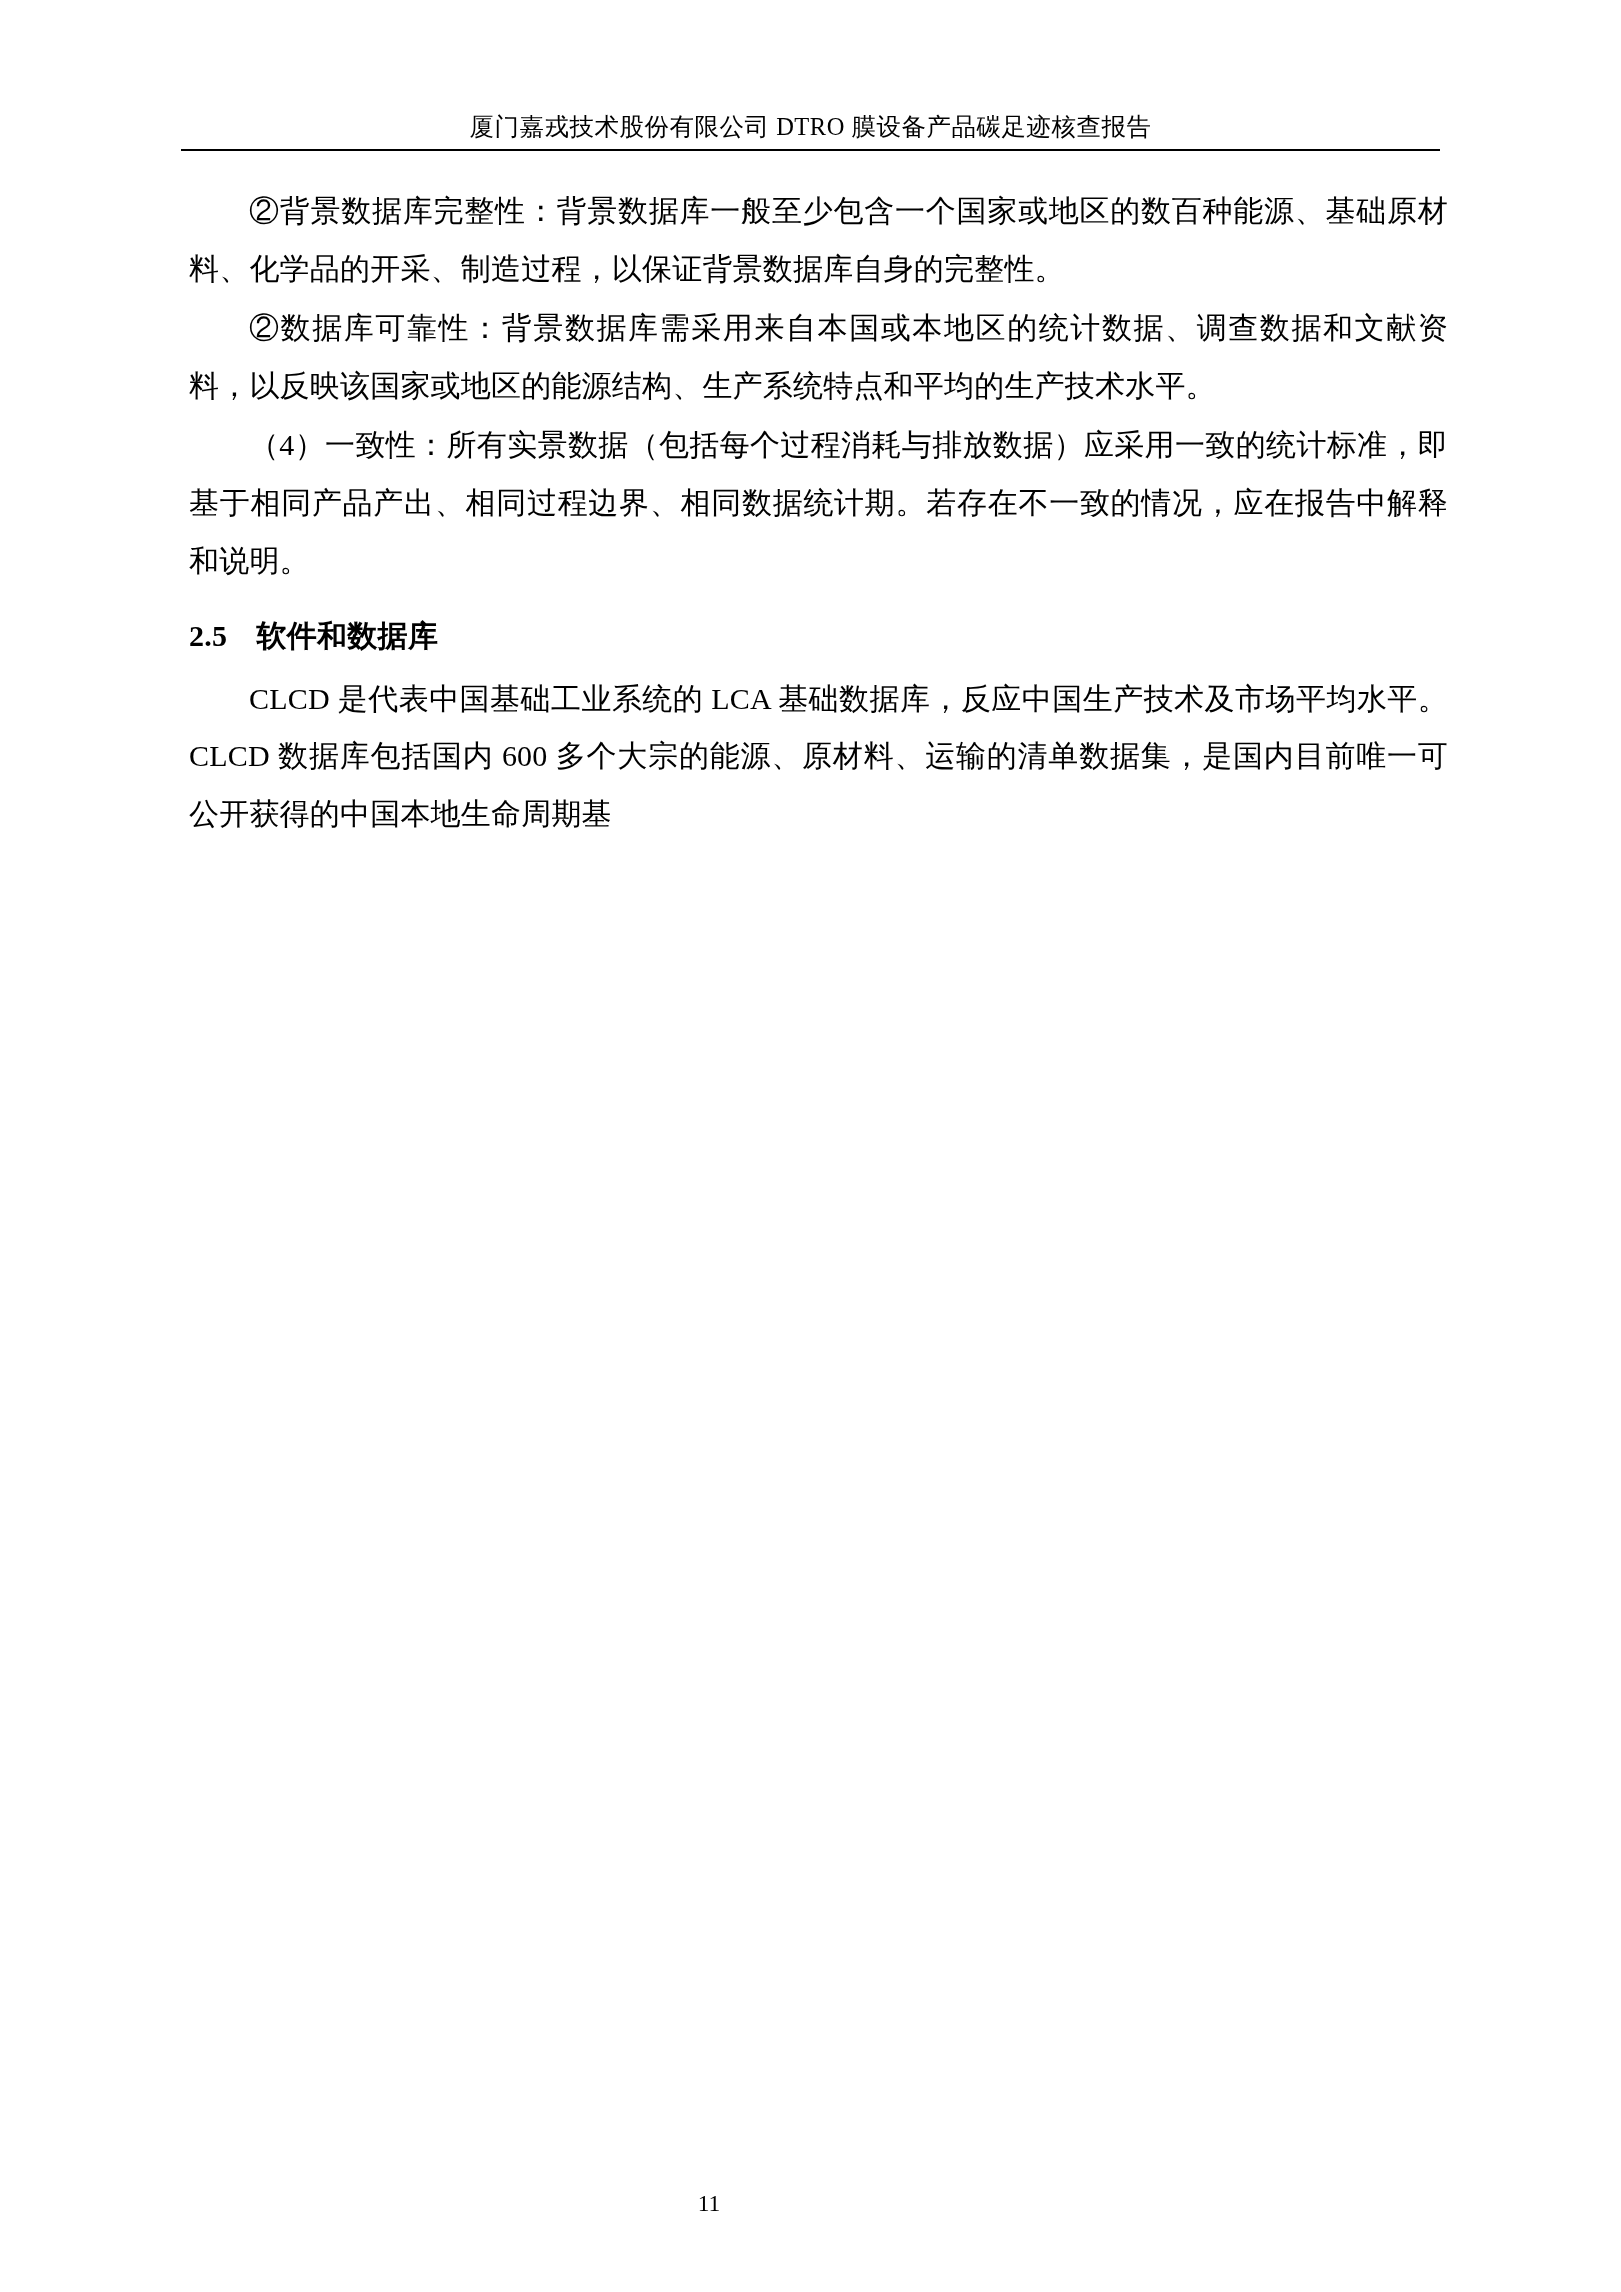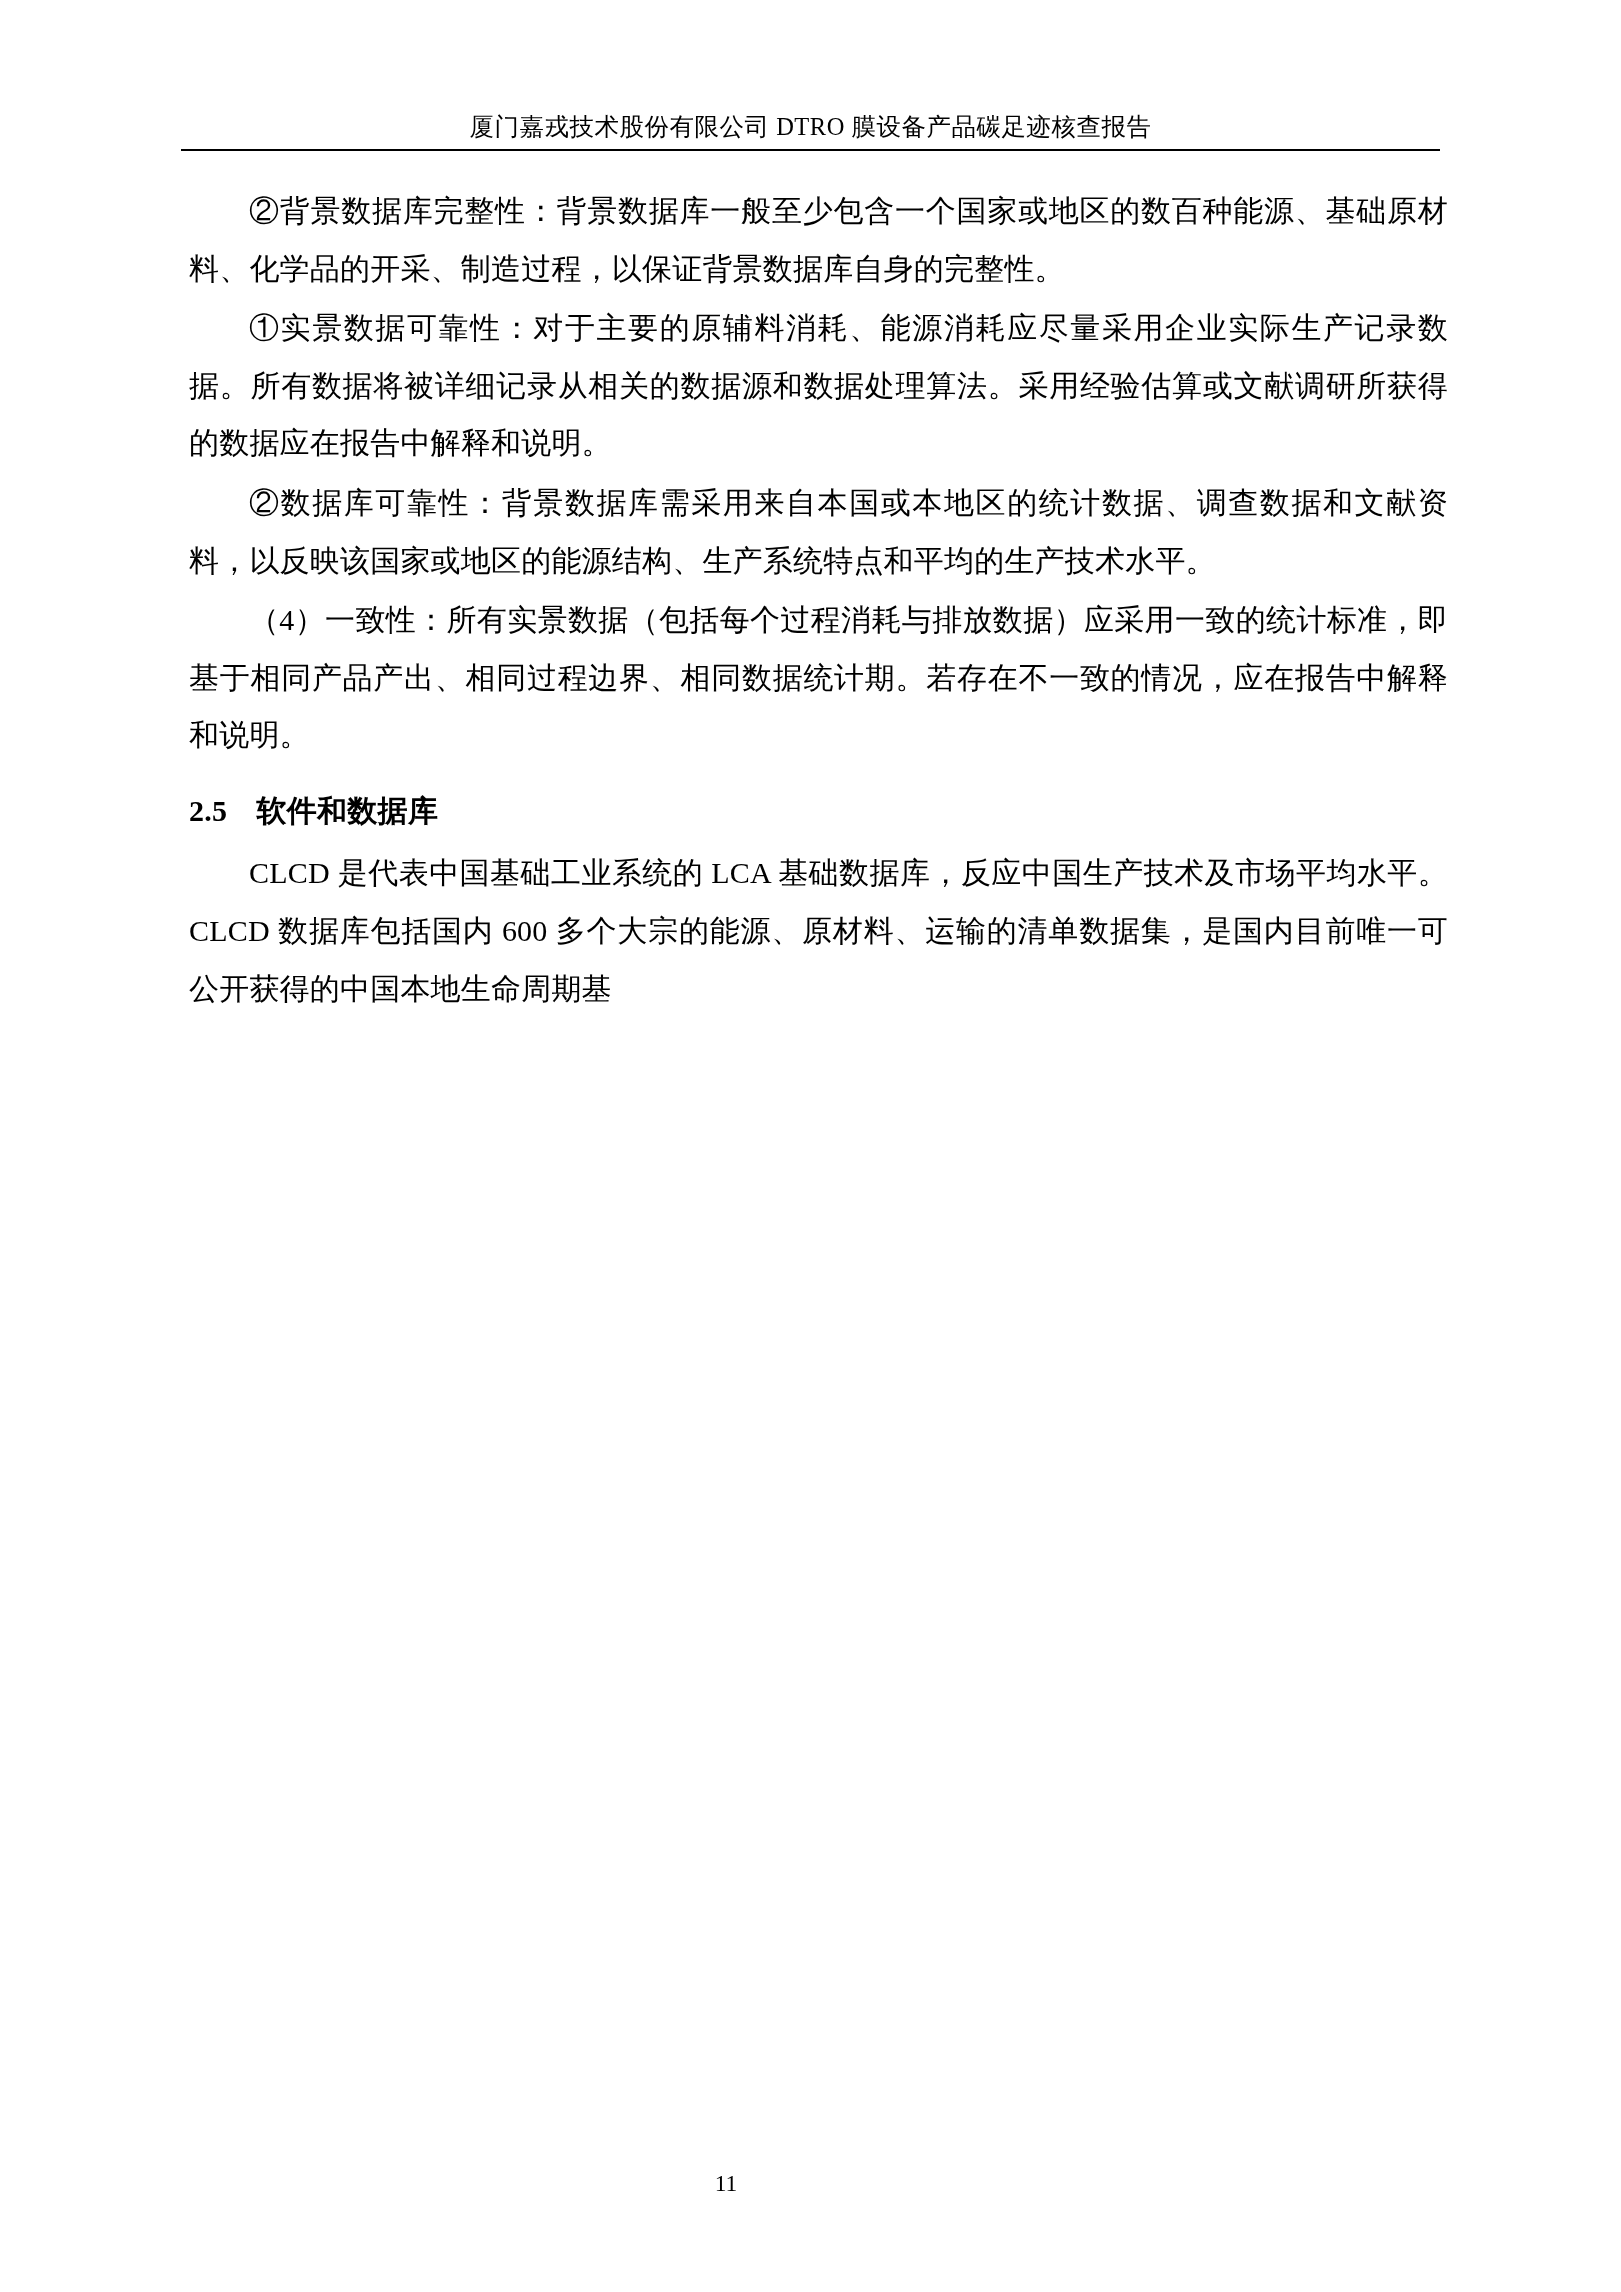--- a/index.html
+++ b/index.html
@@ -60,40 +60,38 @@
     font-weight: bold;
     text-indent: 0;
     letter-spacing: 0.3px;
   }
   h2.section-heading .num {
     margin-right: 29px;
     text-align: center;
   }
   .page-number {
     position: absolute;
-    bottom: 96px;
+    bottom: 76px;
     left: 0;
     width: 1418px;
     text-align: center;
     font-size: 23.5px;
-    margin-left: 17px;
   }
 </style>
 </head>
 <body>
 
 <div class="page">
 
   <div class="header">厦门嘉戎技术股份有限公司 DTRO 膜设备产品碳足迹核查报告</div>
   <div class="header-rule"></div>
 
   <div class="content">
 
     <p class="body-text">②背景数据库完整性：背景数据库一般至少包含一个国家或地区的数百种能源、基础原材料、化学品的开采、制造过程，以保证背景数据库自身的完整性。</p>
-    <p class="body-text">①实景数据可靠性：对于主要的原辅料消耗、能源消耗应尽量采用企业实际生产记录数据。所有数据将被详细记录从相关的数据源和数据处理算法。采用经验估算或文献调研所获得的数据应在报告中解释和说明。</p>
     <p class="body-text">②数据库可靠性：背景数据库需采用来自本国或本地区的统计数据、调查数据和文献资料，以反映该国家或地区的能源结构、生产系统特点和平均的生产技术水平。</p>
     <p class="body-text">（4）一致性：所有实景数据（包括每个过程消耗与排放数据）应采用一致的统计标准，即基于相同产品产出、相同过程边界、相同数据统计期。若存在不一致的情况，应在报告中解释和说明。</p>
 
     <h2 class="section-heading">
       <span class="num">2.5</span><span>软件和数据库</span>
     </h2>
 
     <p class="body-text">CLCD 是代表中国基础工业系统的 LCA 基础数据库，反应中国生产技术及市场平均水平。CLCD 数据库包括国内 600 多个大宗的能源、原材料、运输的清单数据集，是国内目前唯一可公开获得的中国本地生命周期基</p>
 
   </div>

